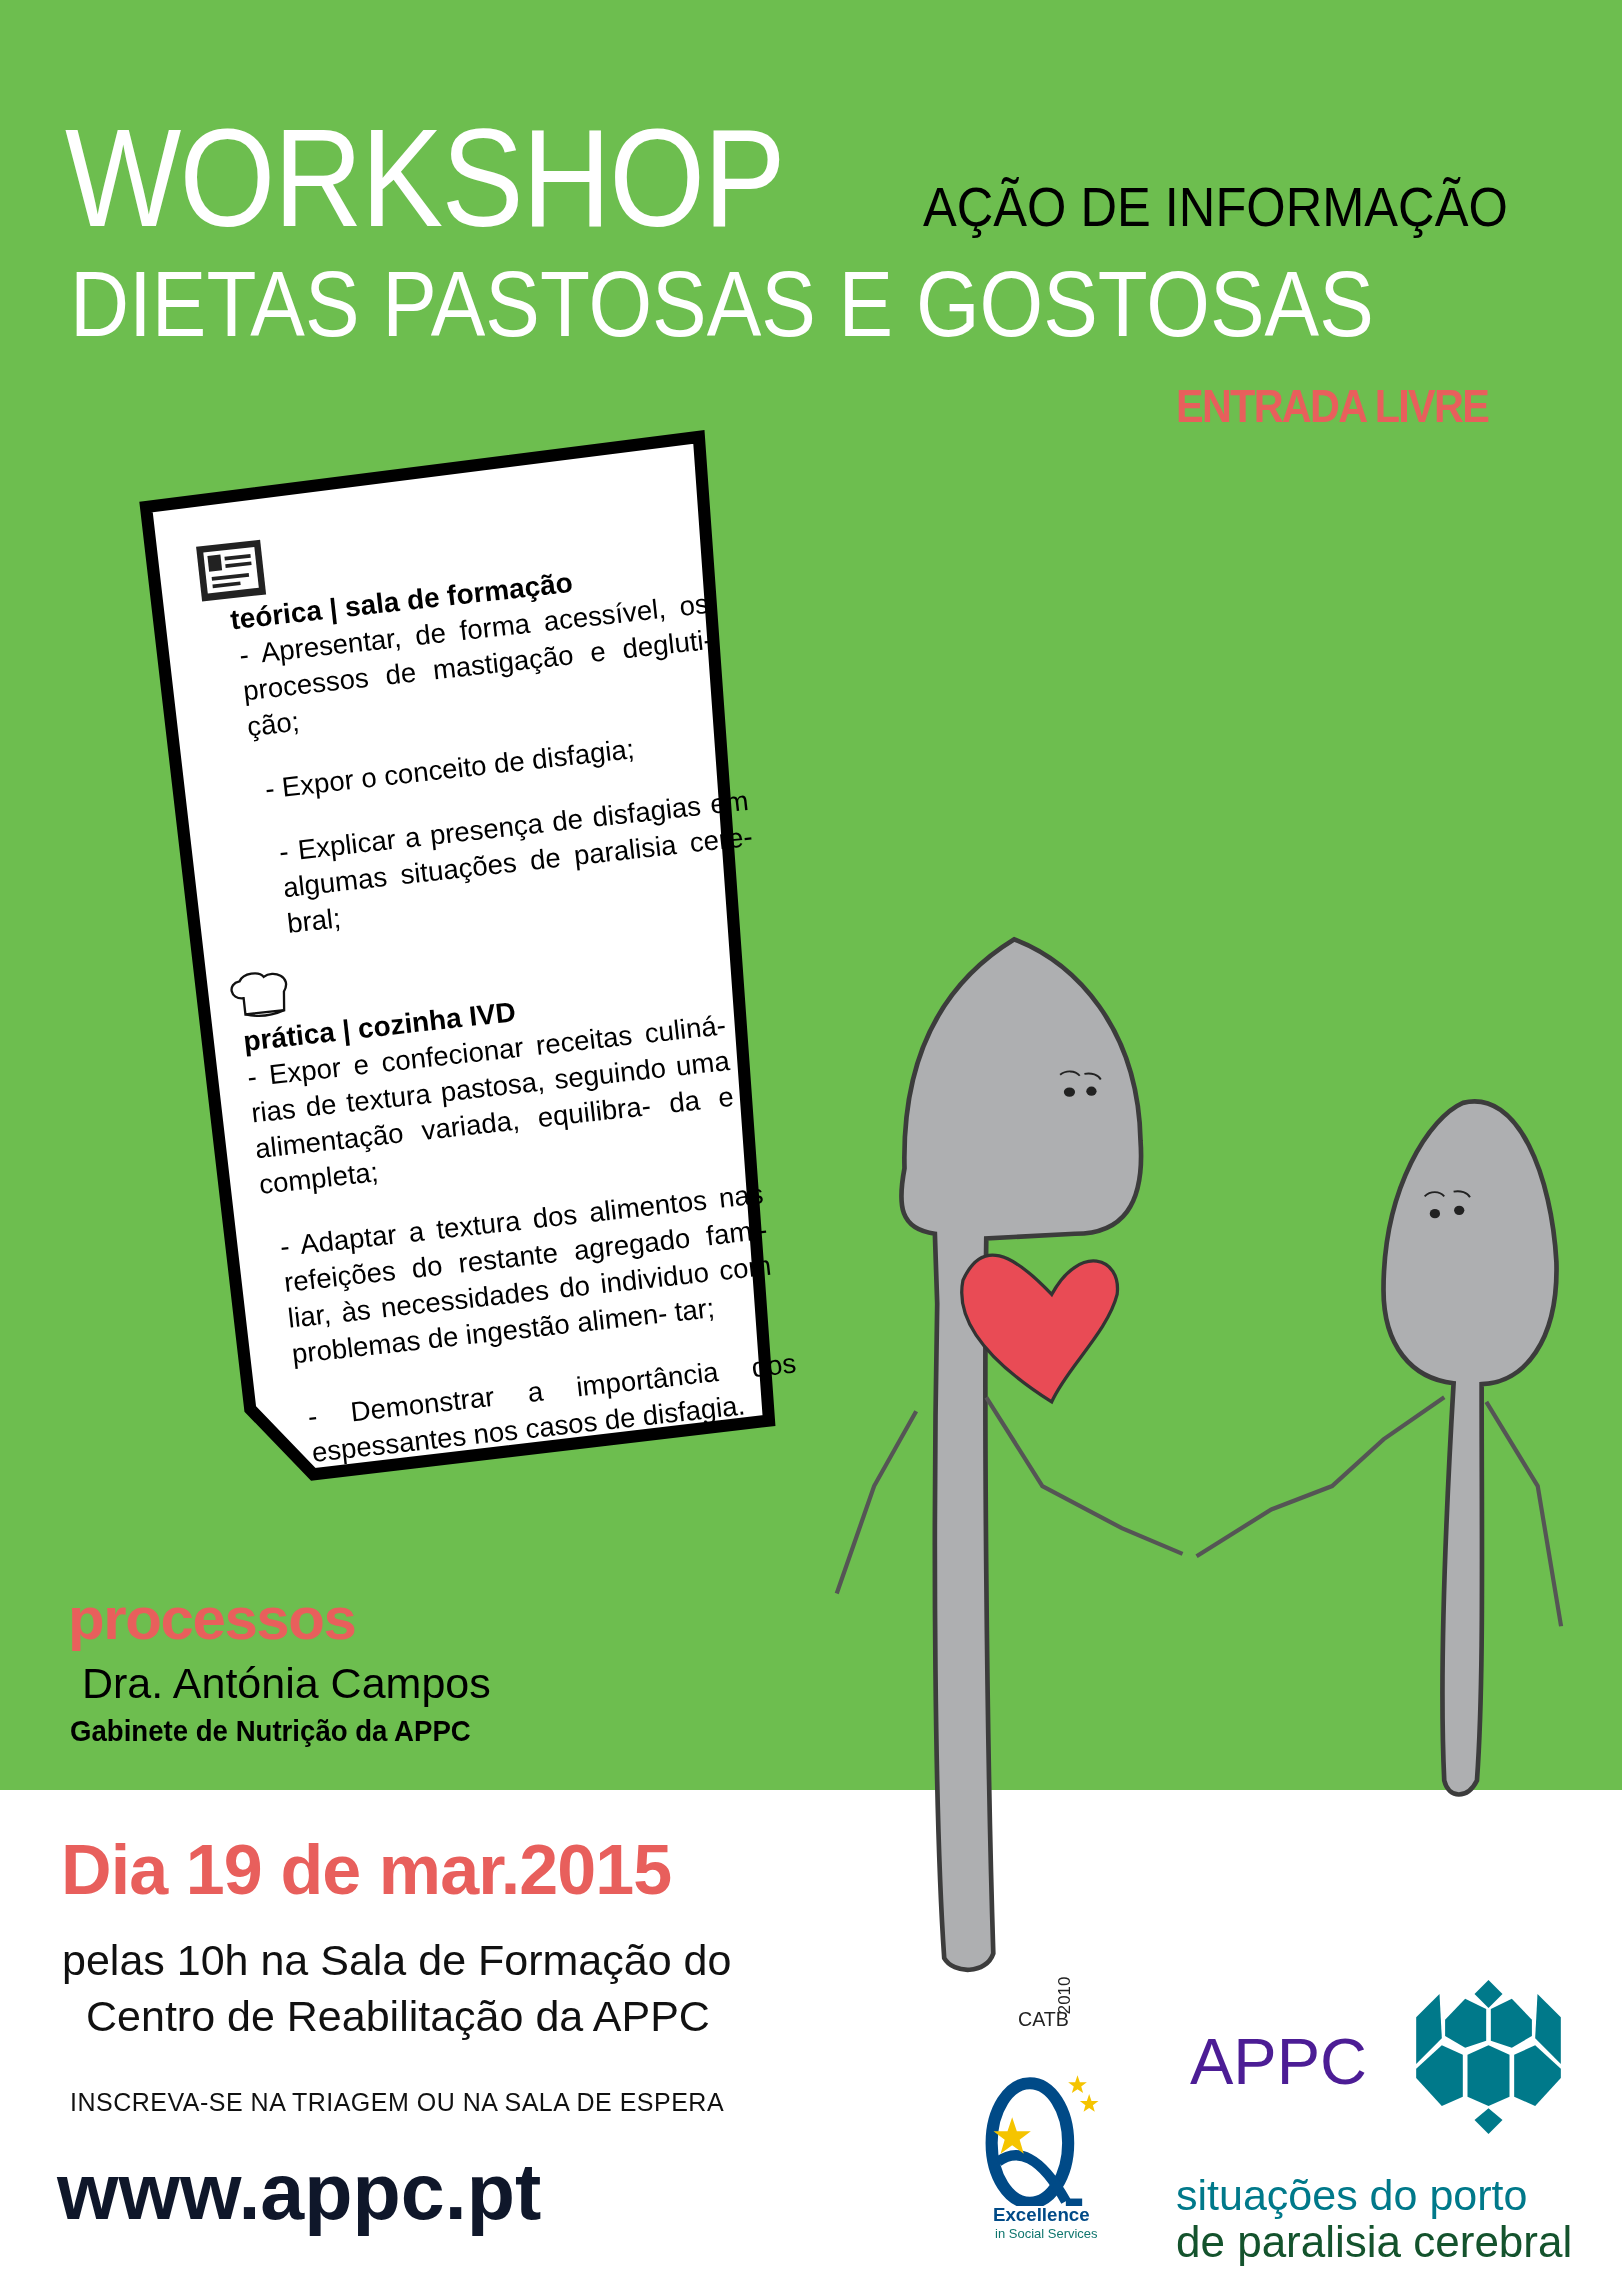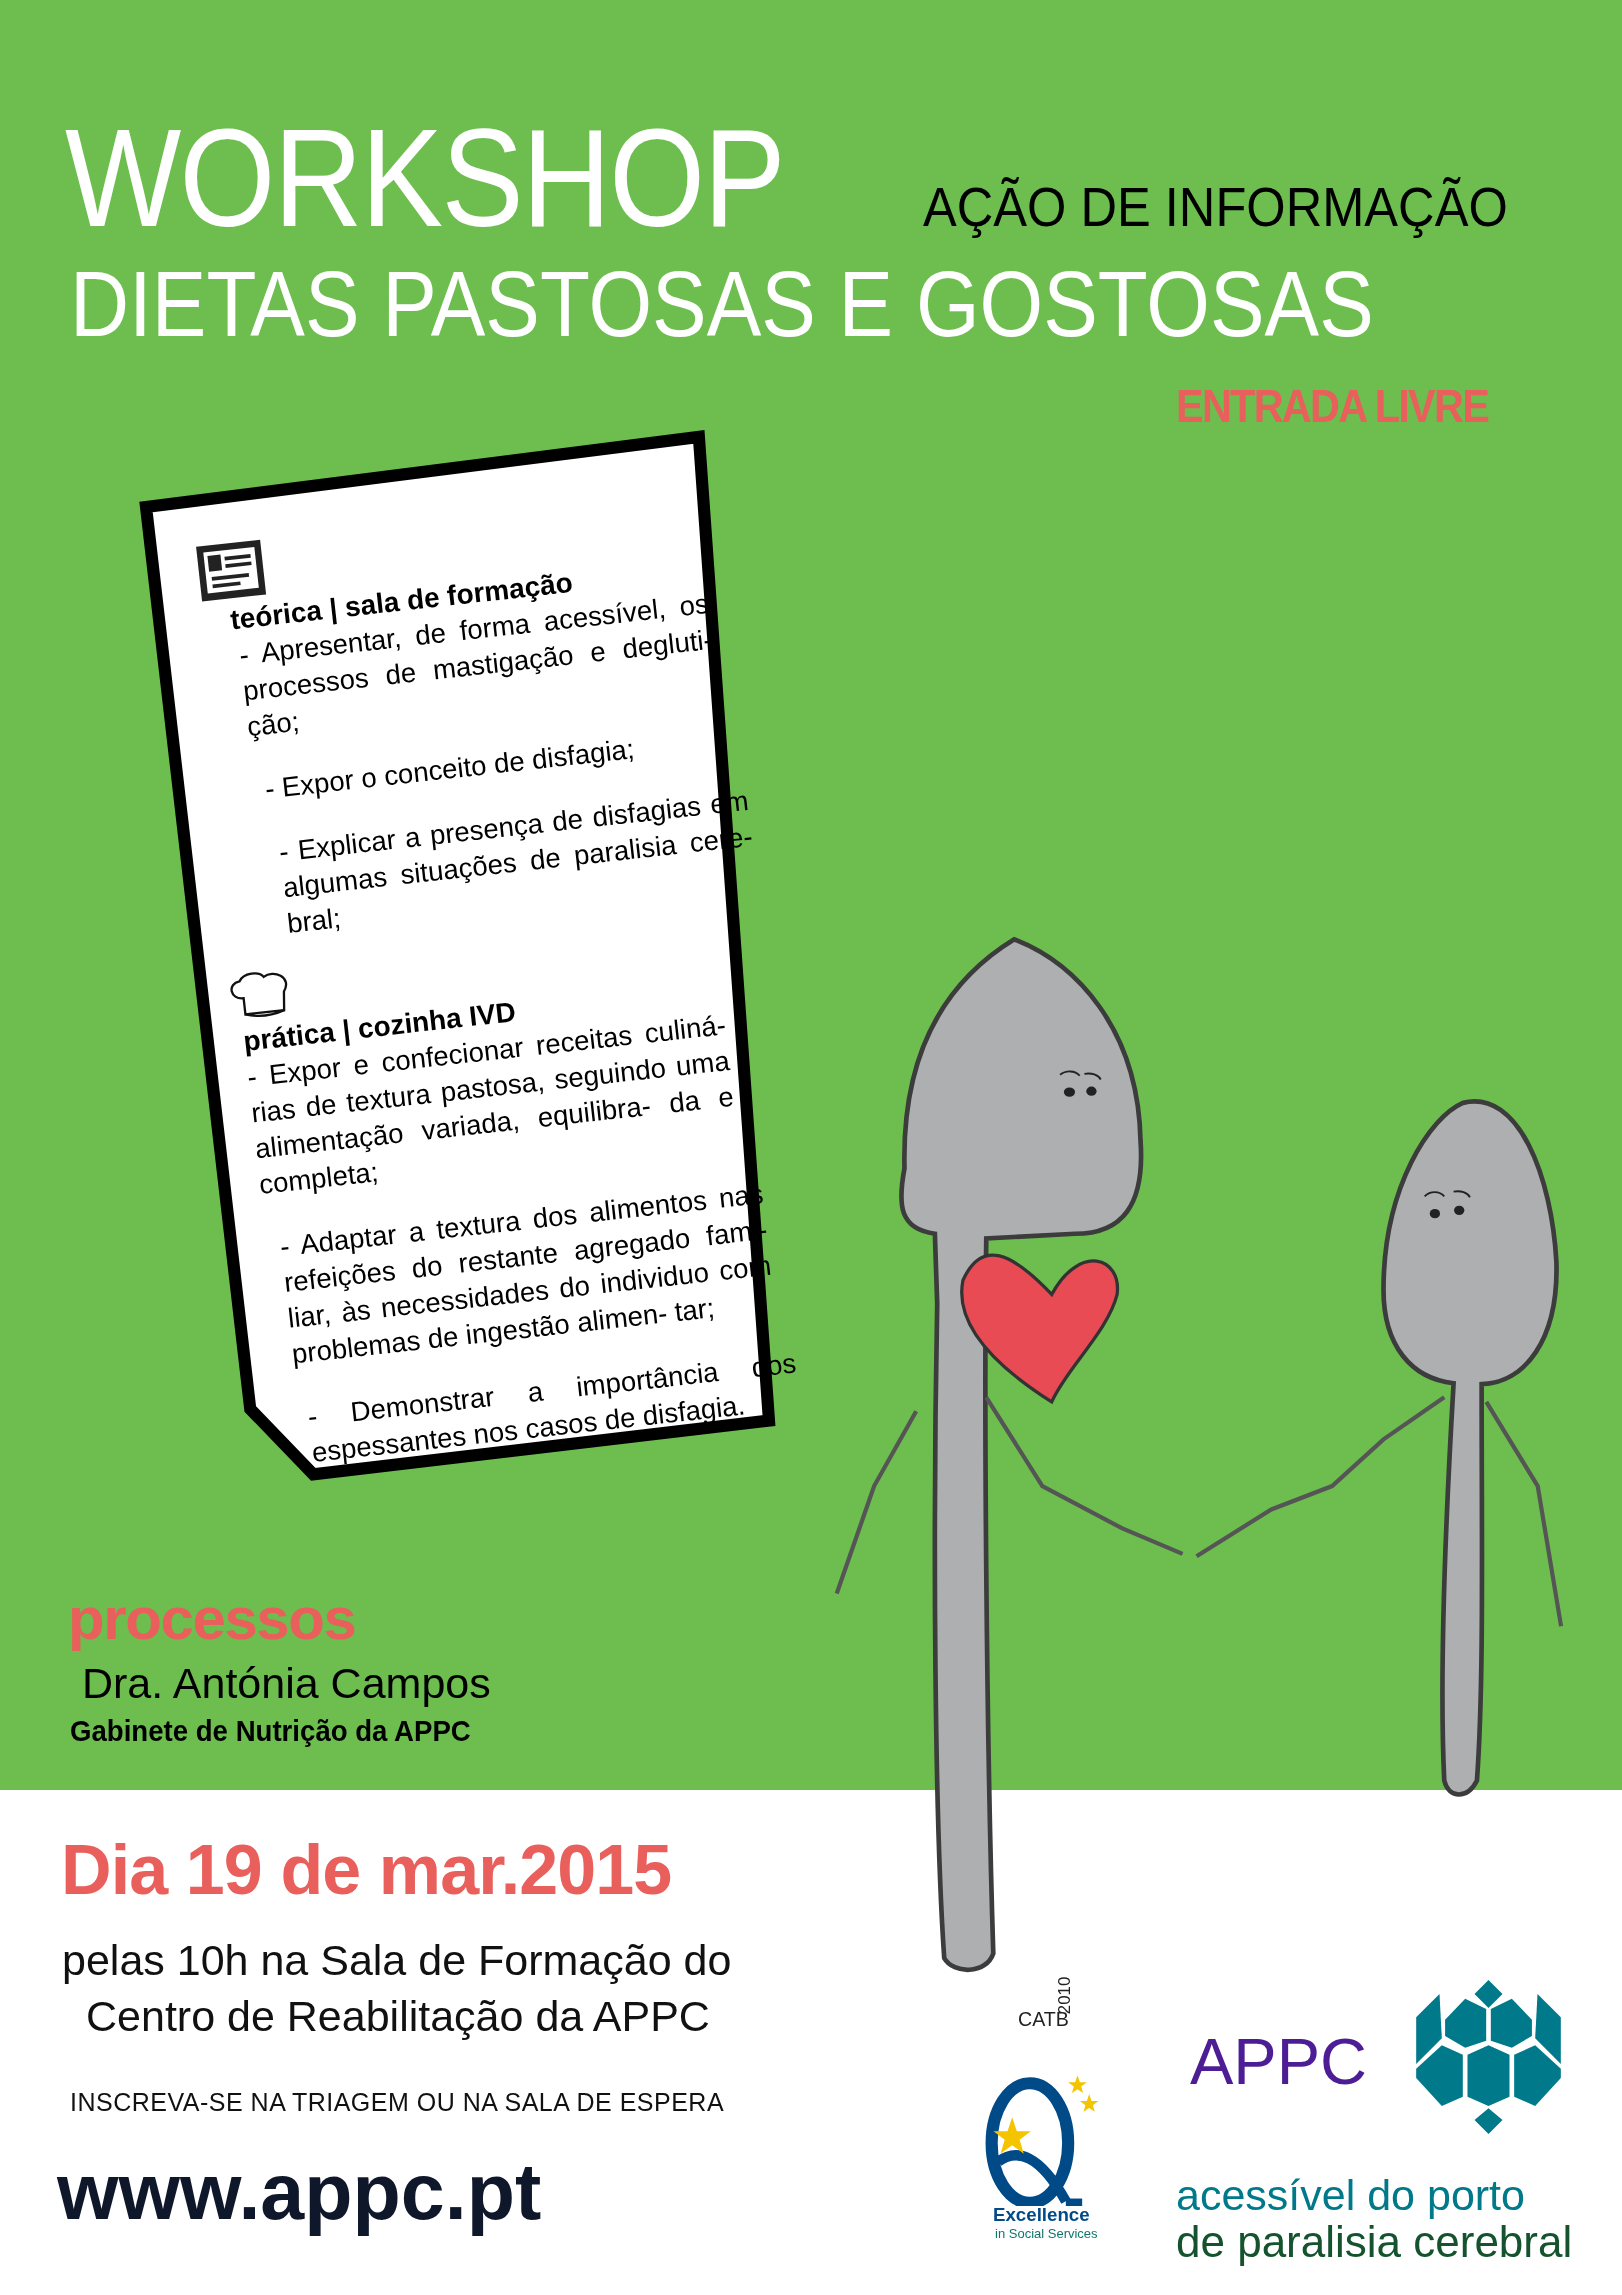--- a/index.html
+++ b/index.html
@@ -137,15 +137,15 @@
     <polygon points="105,40 150,62 150,130 105,145 62,120 62,85"></polygon>
     <polygon points="160,62 205,40 248,85 248,120 205,145 160,130"></polygon>
     <polygon points="0,80 50,30 55,125 0,180"></polygon>
     <polygon points="310,80 260,30 255,125 310,180"></polygon>
     <polygon points="55,140 100,160 100,250 55,270 0,210 0,190"></polygon>
     <polygon points="110,160 155,140 200,160 200,250 155,270 110,250"></polygon>
     <polygon points="210,160 255,140 310,190 310,210 255,270 210,250"></polygon>
     <polygon points="155,330 125,300 155,275 185,300"></polygon>
   </g>
 </svg>
-<div class="abs appc-sub1">acessível do porto</div>
+<div class="abs appc-sub1">situações do porto</div>
 <div class="abs appc-sub2">de paralisia cerebral</div>
 
 
 </body></html>

